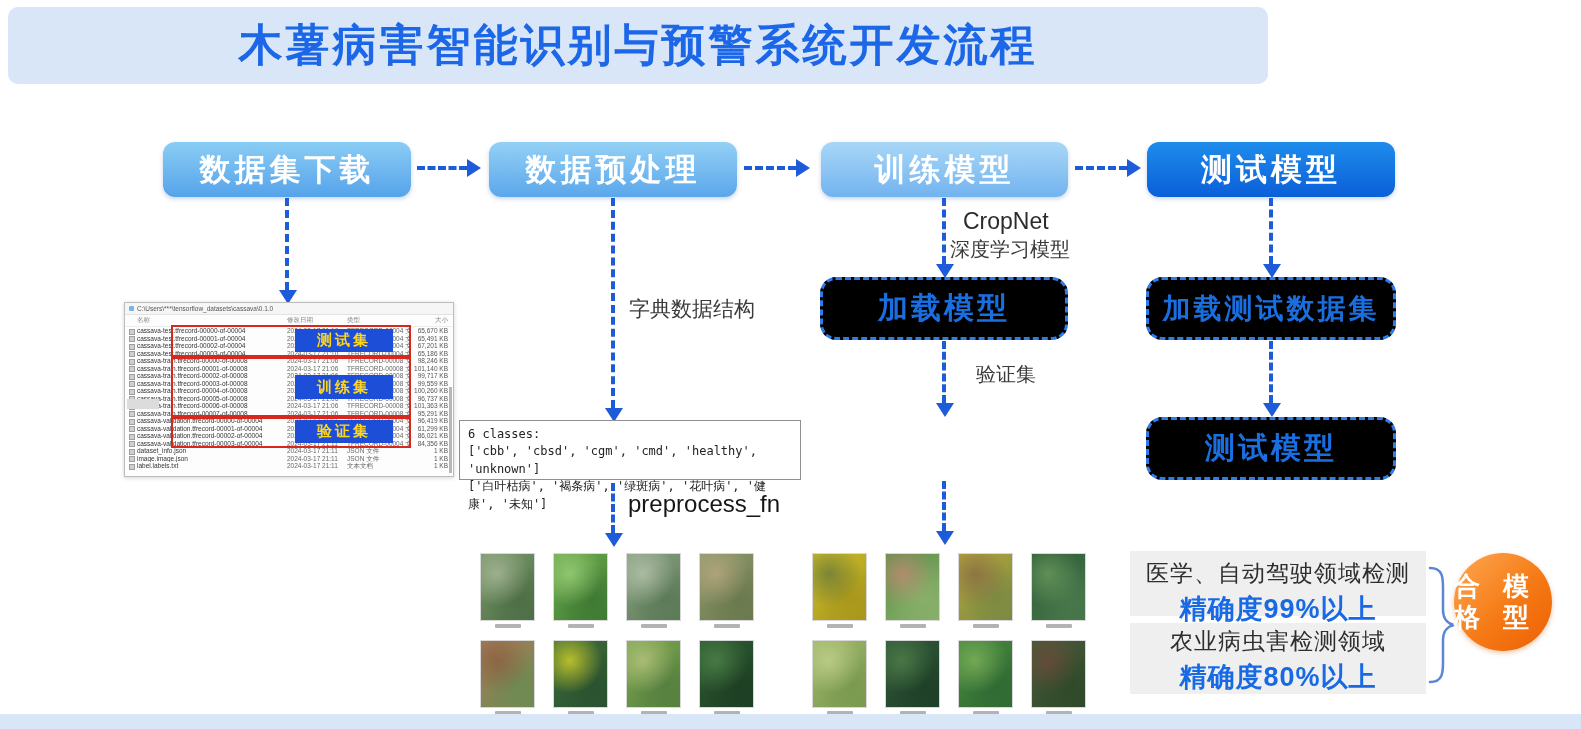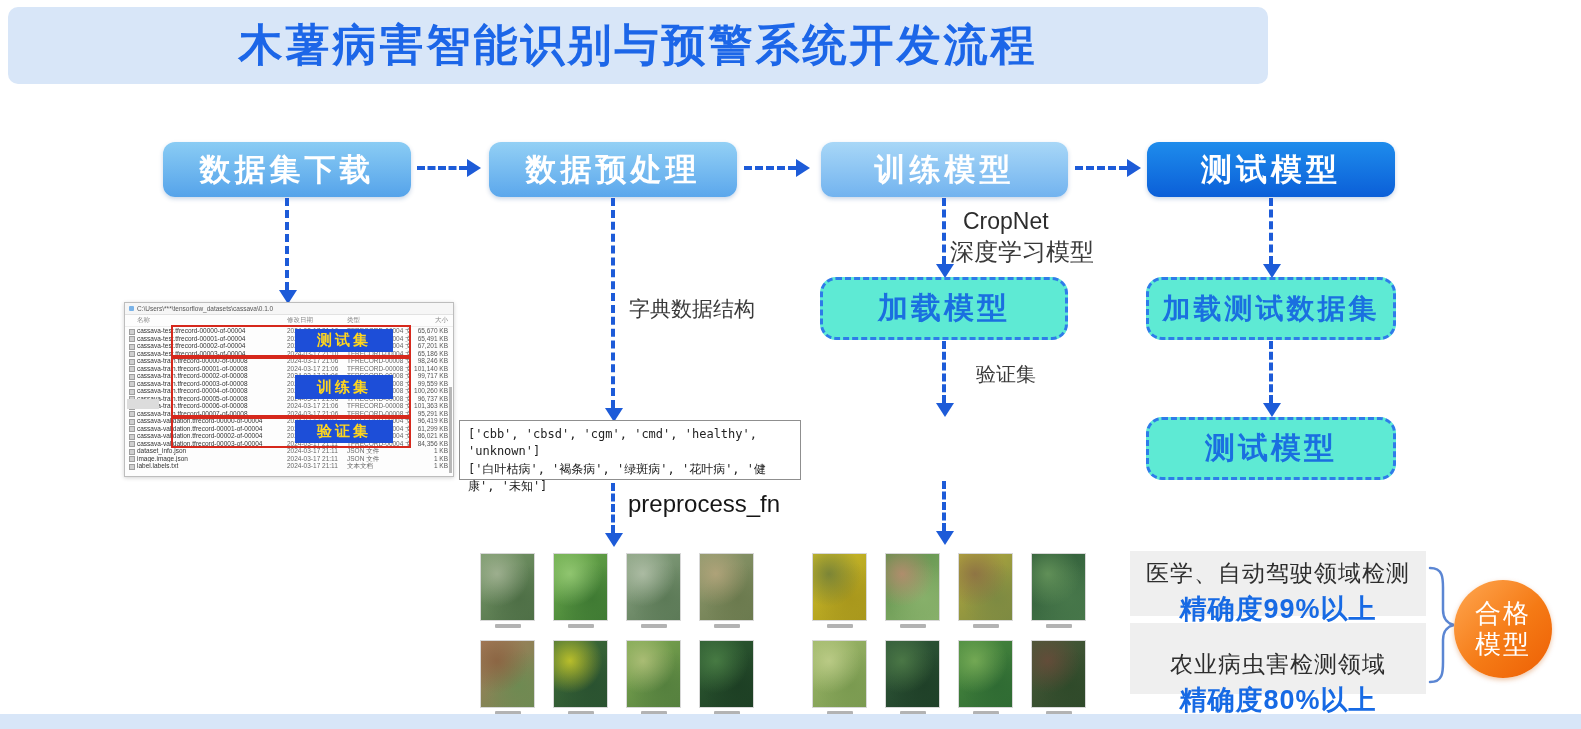--- a/index.html
+++ b/index.html
@@ -23,24 +23,24 @@
   .ah-right{position:absolute;top:159px;width:0;height:0;border-top:9px solid transparent;
             border-bottom:9px solid transparent;border-left:14px solid #1d5bd8;}
   .varrow{position:absolute;width:0;border-left:4px dashed #1d5bd8;}
   .ah-down{position:absolute;width:0;height:0;border-left:9px solid transparent;
            border-right:9px solid transparent;border-top:14px solid #1d5bd8;}
   
   .flabel{position:absolute;color:#3a3a3a;white-space:nowrap;}
   .lbl-dict{left:629px;top:295px;font-size:21px;}
   .lbl-pre{left:628px;top:490px;font-size:24px;color:#161616;}
   .lbl-crop1{left:963px;top:208px;font-size:23px;color:#2c2c2c;}
-  .lbl-crop2{left:950px;top:236px;font-size:24px;}
+  .lbl-crop2{left:950px;top:236px;font-size:20px;}
   .lbl-val{left:976px;top:361px;font-size:20px;}
   
-  .dbox{position:absolute;height:57px;border:3px dashed #2e7ce9;background:#5eead4;border-radius:16px;
+  .dbox{position:absolute;height:57px;border:3px dashed #2e7ce9;background:#000000;border-radius:16px;
         display:flex;align-items:center;justify-content:center;color:#1a6fe0;font-weight:700;
         letter-spacing:3px;}
   .b1{left:820px;top:277px;width:242px;font-size:30px;}
   .b2{left:820px;top:417px;width:242px;font-size:30px;}
   .b3{left:1146px;top:277px;width:244px;font-size:28px;}
   .b4{left:1146px;top:417px;width:244px;font-size:30px;}
   
   .explorer{position:absolute;left:124px;top:302px;width:328px;height:173px;background:#fdfdfd;
             border:1px solid #bdbdbd;box-shadow:0 1px 4px rgba(0,0,0,.18);font-size:6.5px;color:#444;}
   .pathbar{position:absolute;left:0;top:0;width:100%;height:12px;background:#f6f6f6;
@@ -75,28 +75,28 @@
   .leaf-grid{position:absolute;display:grid;grid-template-columns:repeat(4,55px);column-gap:18px;
              row-gap:12px;}
   .gleft{left:480px;top:553px;} .gright{left:812px;top:553px;}
   .leaf-cell{width:55px;}
   .leaf-img{width:55px;height:68px;border:1px solid #d8d8d8;box-sizing:border-box;}
   .leaf-cap{width:26px;height:4px;margin:3px auto 0 auto;background:#9a9a9a;border-radius:1px;opacity:.75;}
   
   .rbox{position:absolute;left:1130px;width:296px;background:#efefef;text-align:center;}
   .rA{top:551px;height:65px;} .rB{top:623px;height:71px;}
   .rbox .rdomain{margin-top:7px;font-size:23px;color:#2e2e2e;letter-spacing:1px;}
-  .rB .rdomain{margin-top:26px;}
+  .rB .rdomain{margin-top:3px;}
   .rbox .racc{margin-top:2px;font-size:27px;font-weight:700;color:#176ae4;letter-spacing:1px;}
   
   .brace{position:absolute;left:1428px;top:566px;}
-  .badge{position:absolute;left:1454px;top:580px;width:98px;height:98px;border-radius:50%;
+  .badge{position:absolute;left:1454px;top:553px;width:98px;height:98px;border-radius:50%;
          background:linear-gradient(135deg,#ffa852 0%,#f57a15 55%,#ed5f04 100%);
-         display:flex;flex-direction:column;align-items:center;justify-content:center;
-         color:#fff;font-size:26px;font-weight:400;line-height:1.18;letter-spacing:2px;
+         display:flex;flex-direction:row;align-items:center;justify-content:center;
+         color:#fff;font-size:26px;font-weight:700;line-height:1.18;letter-spacing:2px;
          box-shadow:0 2px 5px rgba(200,90,0,.35);}
 </style>
 </head>
 <body>
 
 <div class="canvas">
 
   <div class="banner">
     <h1>木薯病害智能识别与预警系统开发流程</h1>
   </div>
@@ -314,20 +314,21 @@
     <div class="grp-outline go3"></div>
     <div class="grp-label gl1">测试集</div>
     <div class="grp-label gl2">训练集</div>
     <div class="grp-label gl3">验证集</div>
 
     <div class="navitem"></div>
     <div class="vscroll"></div>
   </div>
 
   <div class="codebox" id="code-box">
+      <div>6 classes:</div>
       <div>['cbb', 'cbsd', 'cgm', 'cmd', 'healthy', 'unknown']</div>
       <div>['白叶枯病', '褐条病', '绿斑病', '花叶病', '健康', '未知']</div>
     </div>
 
   <div class="leaf-grid gleft" id="grid-left">
       <div class="leaf-cell">
         <div class="leaf-img" style="background: radial-gradient(circle at 30% 30%, rgba(169, 183, 154, 0.8) 0%, transparent 55%), radial-gradient(circle at 72% 68%, rgb(78, 111, 70) 0%, transparent 60%), linear-gradient(140deg, rgb(122, 154, 107), rgb(78, 111, 70));"></div>
         <div class="leaf-cap"></div>
       </div>
       <div class="leaf-cell">

